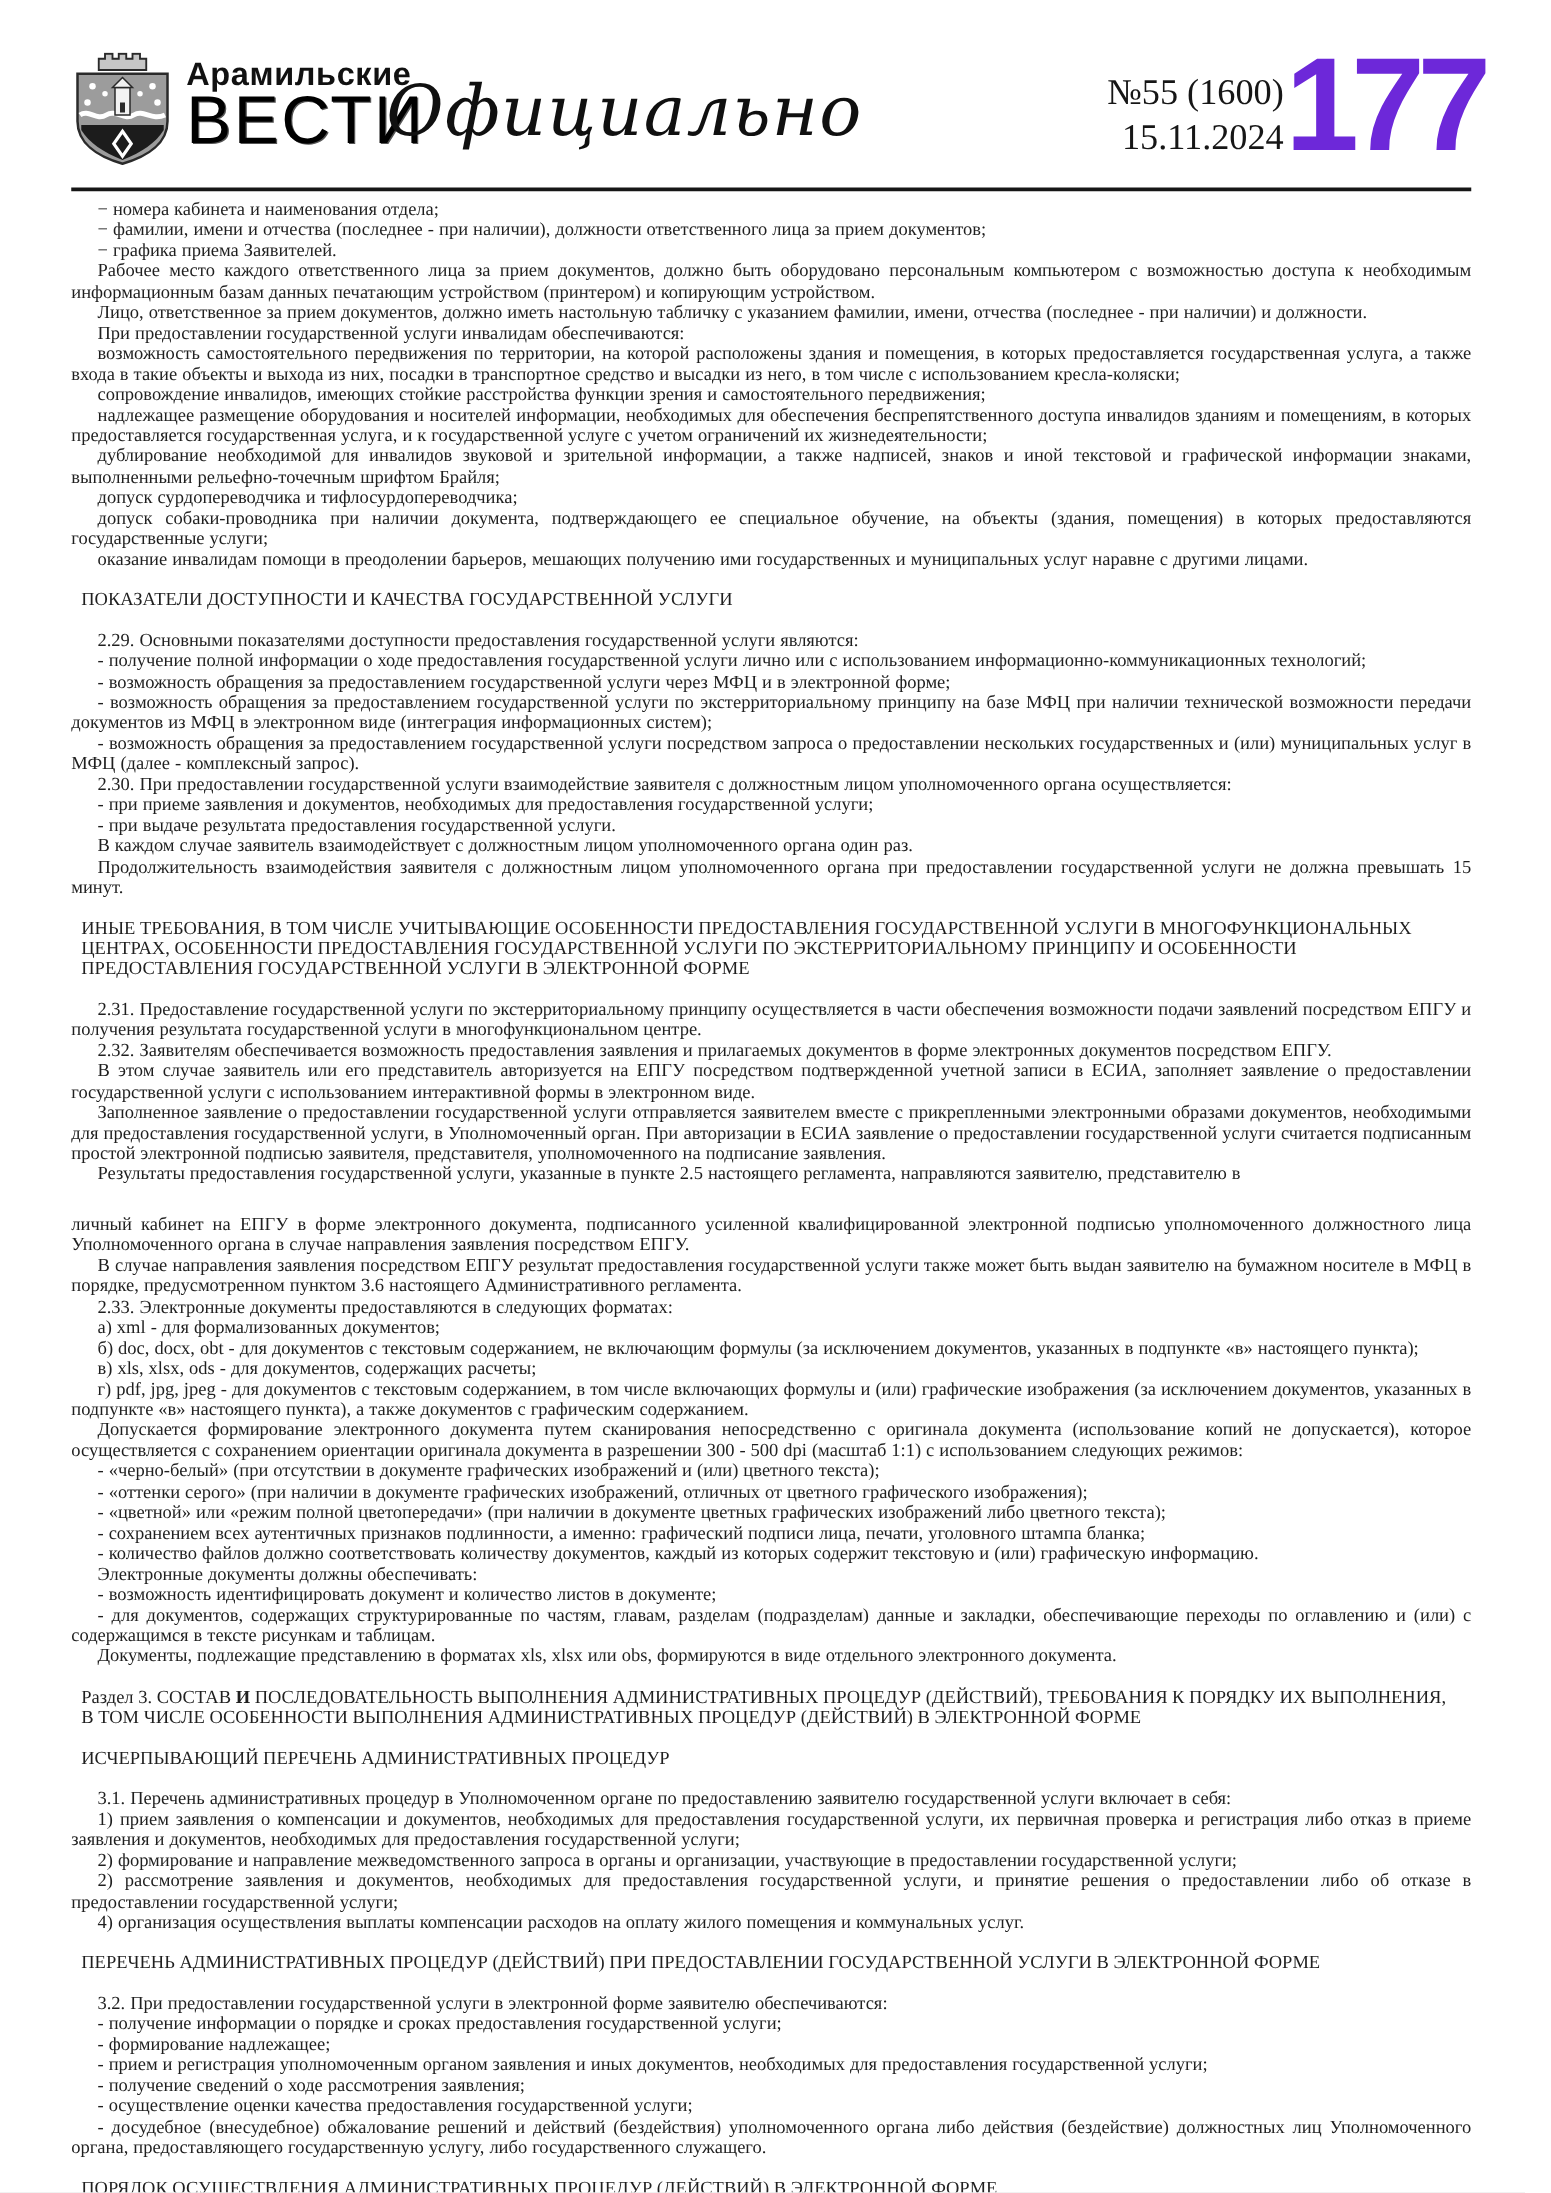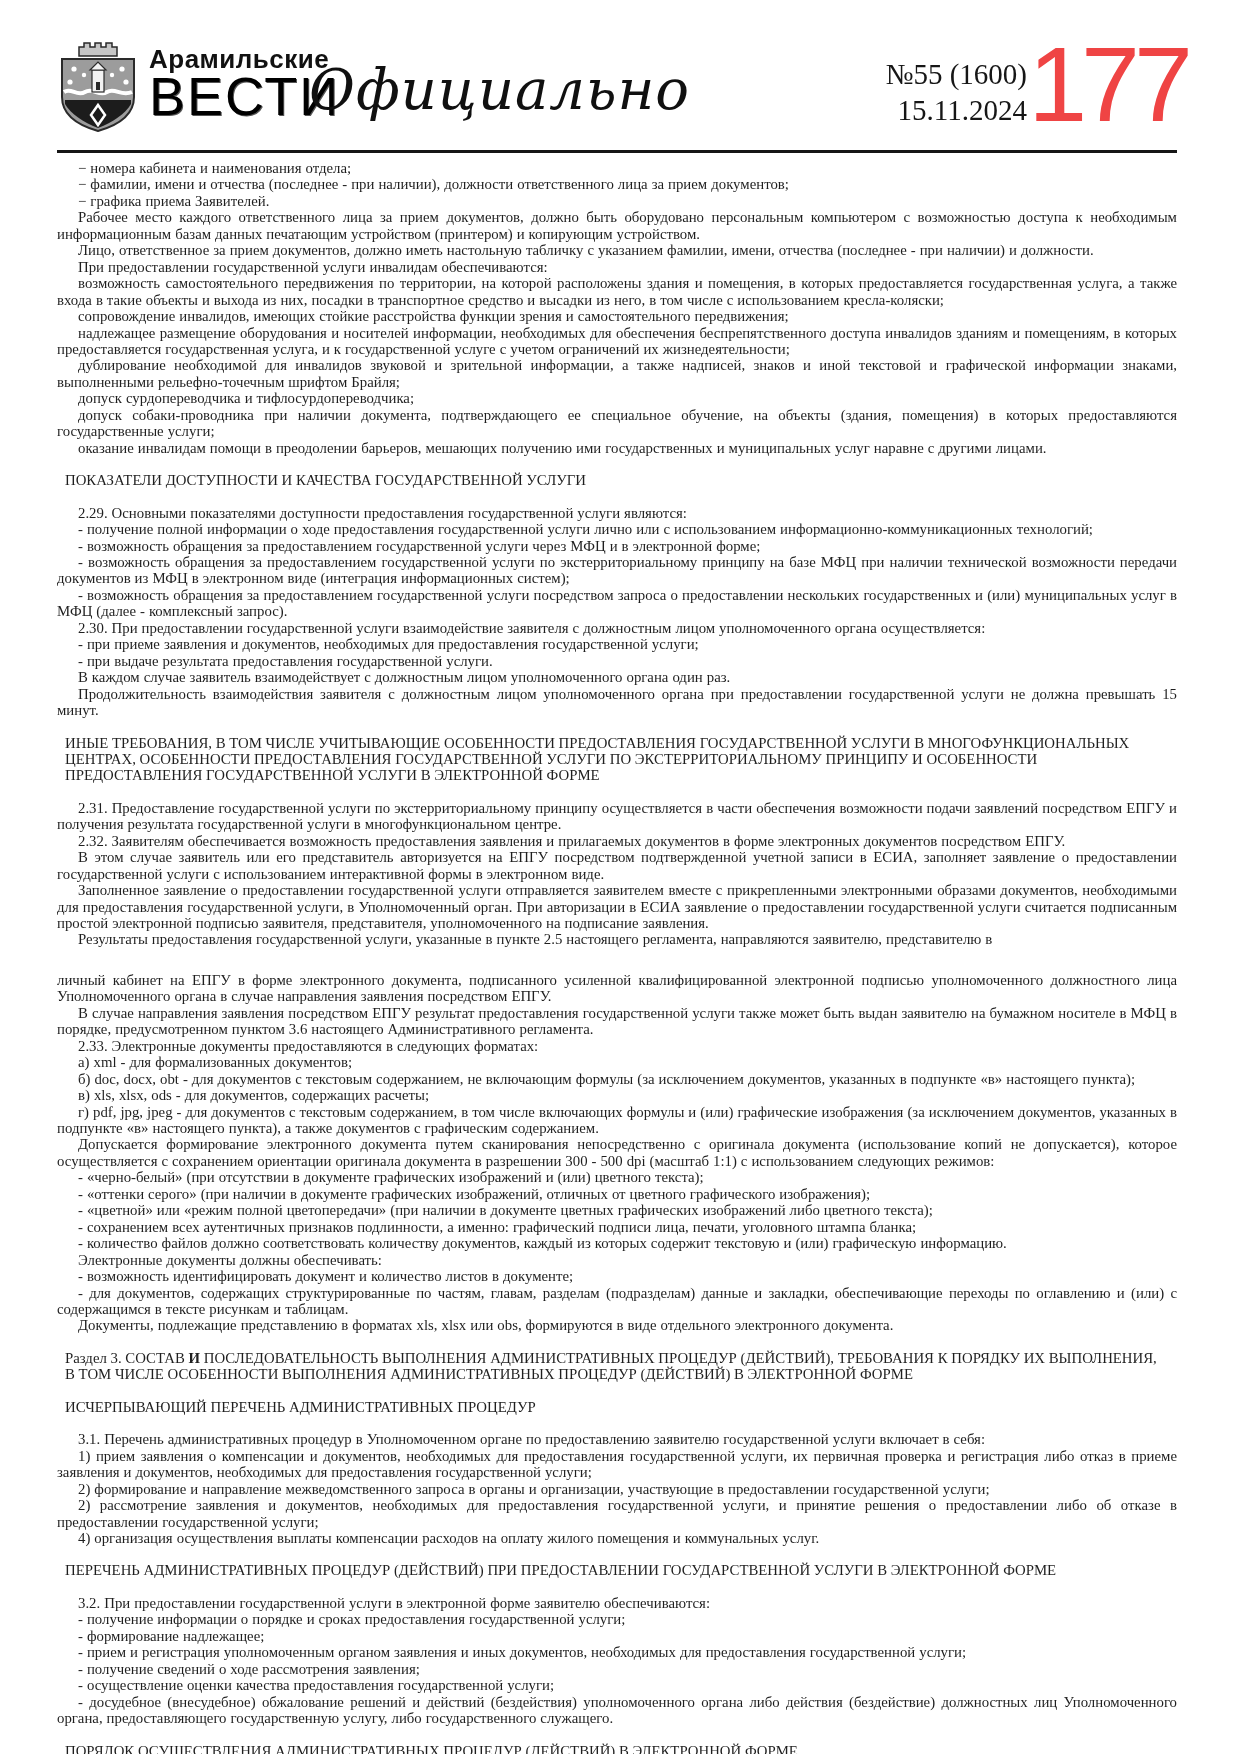--- a/index.html
+++ b/index.html
@@ -25,22 +25,22 @@
     position:absolute;left:252px;top:8px;
     font-family:"DejaVu Serif","Liberation Serif",serif;
     font-style:italic;font-size:56px;line-height:80px;color:#101010;
     letter-spacing:1px;
   }
   .issue{position:absolute;right:150px;top:14px;text-align:right;
     font-size:29px;line-height:36px;color:#161616;}
   .page-number{
     position:absolute;right:-10px;top:-18px;
     font-family:"Liberation Sans","DejaVu Sans",sans-serif;
-    font-weight:normal;font-size:106px;line-height:120px;
-    letter-spacing:-6px;color:#ef4444;text-align:center;
+    font-weight:bold;font-size:106px;line-height:120px;
+    letter-spacing:-6px;color:#6d28d9;text-align:center;
   }
   .rule{height:3px;background:#161616;margin-top:0px;}
   
   .cols{display:flex;gap:24px;margin-top:7px;flex-direction:column;}
   .col{flex:1 1 0;min-width:0;}
   .doc-p{
     margin:0;text-align:justify;text-indent:21px;
     font-size:14.8px;line-height:16.45px;
     word-spacing:.3px;
   }

